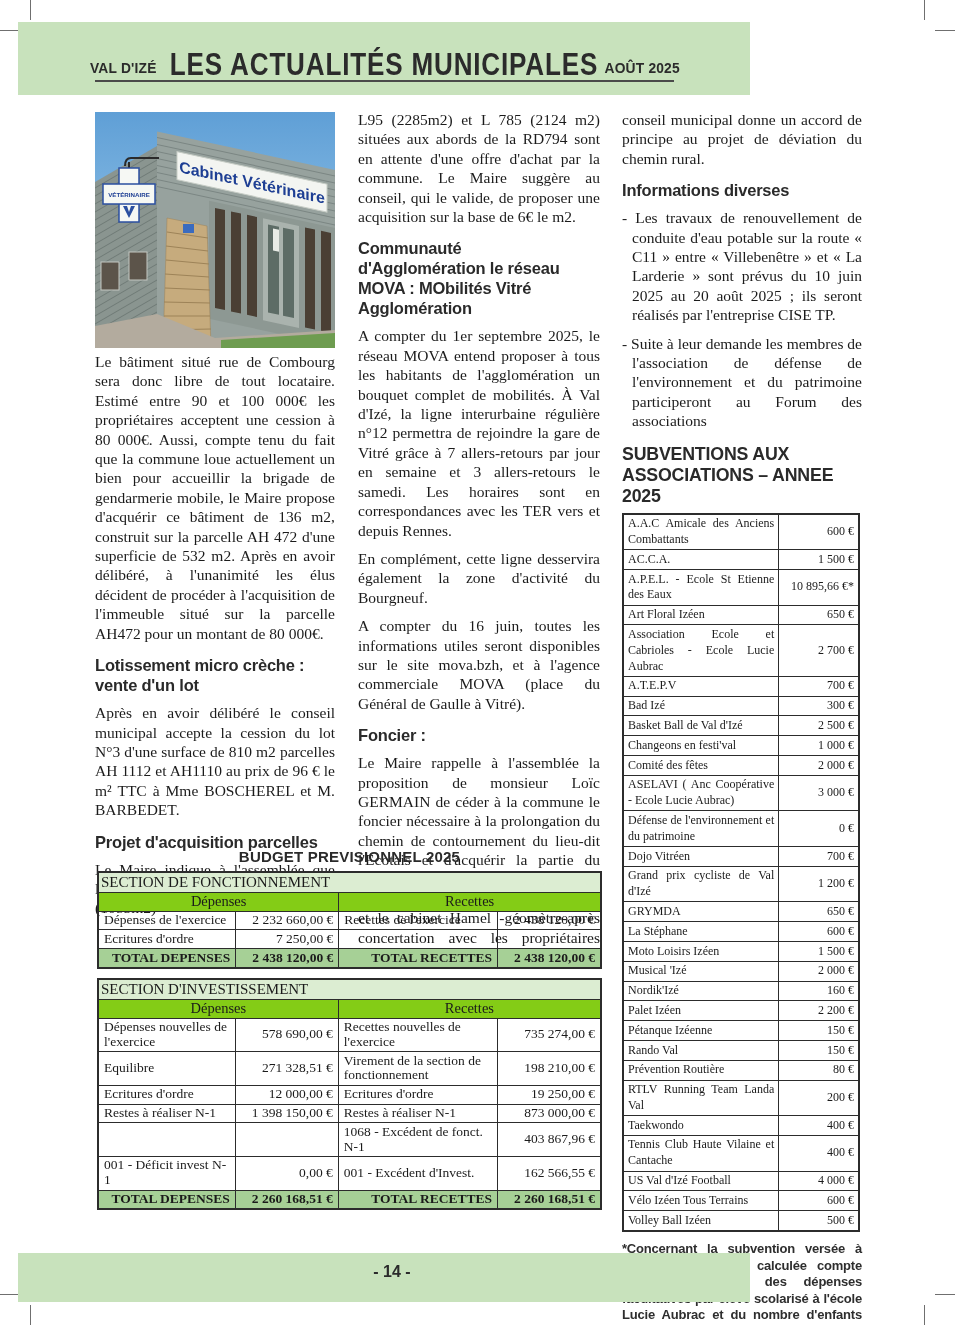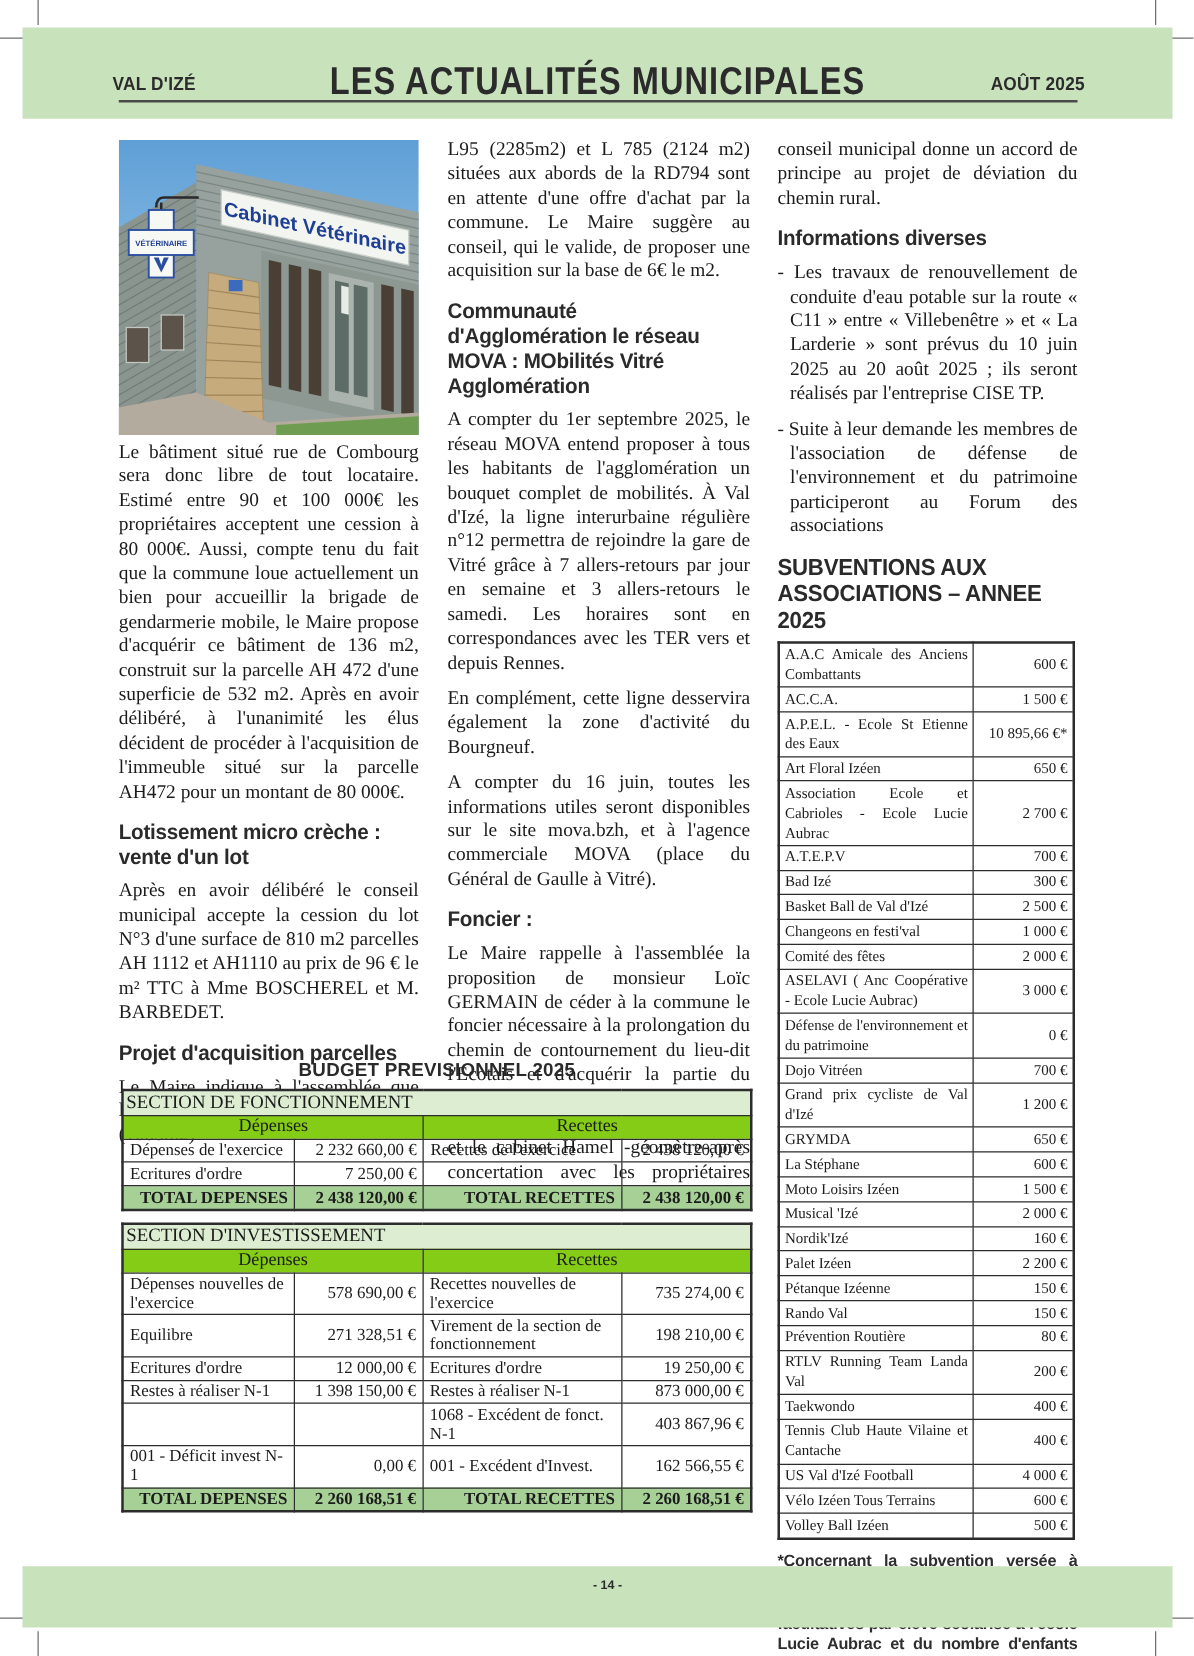--- a/index.html
+++ b/index.html
@@ -1,33 +1,33 @@
 <!DOCTYPE html>
 <html><head>
 <meta charset="utf-8">
 <style>
   html,body{margin:0;padding:0;background:#fff;}
   .page{position:relative;width:955px;height:1325px;background:#ffffff;overflow:hidden;
         font-family:"Liberation Serif",serif;color:#1b1b1b;}
   
   .crop{position:absolute;background:#6f6f6f;}
   
-  .band{position:absolute;left:18px;width:920px;background:#c8e2bc;}
+  .band{position:absolute;left:18px;width:732px;background:#c8e2bc;}
   .band.top{top:22px;height:73px;}
   .band.bottom{top:1253px;height:49px;}
   .hdr-left,.hdr-right{position:absolute;bottom:19px;font-family:"Liberation Sans",sans-serif;
         font-weight:700;font-size:15px;color:#2b2b2b;letter-spacing:.2px;transform:scaleX(.92);}
   .hdr-left{left:72px;transform-origin:left bottom;}
   .hdr-right{right:70px;transform-origin:right bottom;}
   .hdr-title{position:absolute;left:0;right:0;bottom:12px;text-align:center;
         font-family:"Liberation Sans",sans-serif;font-weight:800;font-size:31px;color:#2b2b2b;
         letter-spacing:1px;transform:scaleX(.84);}
   .hdr-rule{position:absolute;left:77px;right:76px;bottom:13px;height:2px;background:#4a4a4a;}
   .ftr-page{position:absolute;left:16px;right:0;top:10px;text-align:center;
-        font-family:"Liberation Sans",sans-serif;font-weight:700;font-size:10px;color:#2b2b2b;}
+        font-family:"Liberation Sans",sans-serif;font-weight:700;font-size:16px;color:#2b2b2b;}
   
   .col{position:absolute;font-size:15.5px;line-height:19.4px;text-align:justify;}
   .col p{margin:0 0 9px 0;}
   .col h3{font-family:"Liberation Sans",sans-serif;font-weight:700;font-size:17px;line-height:20px;
         color:#2a2a2a;margin:13px 0 7px 0;text-align:left;letter-spacing:-.2px;transform:scaleX(.97);transform-origin:left top;}
   .bullet{padding-left:10px;text-indent:-10px;margin:0 0 7px 0;}
   .photo{position:absolute;left:95px;top:112px;width:240px;height:236px;}
   
   .subv-head{font-family:"Liberation Sans",sans-serif;font-weight:800;font-size:18.5px;line-height:21px;
         color:#2a2a2a;margin:12px 0 7px 0;text-align:left;letter-spacing:-.2px;transform:scaleX(.96);transform-origin:left top;}

